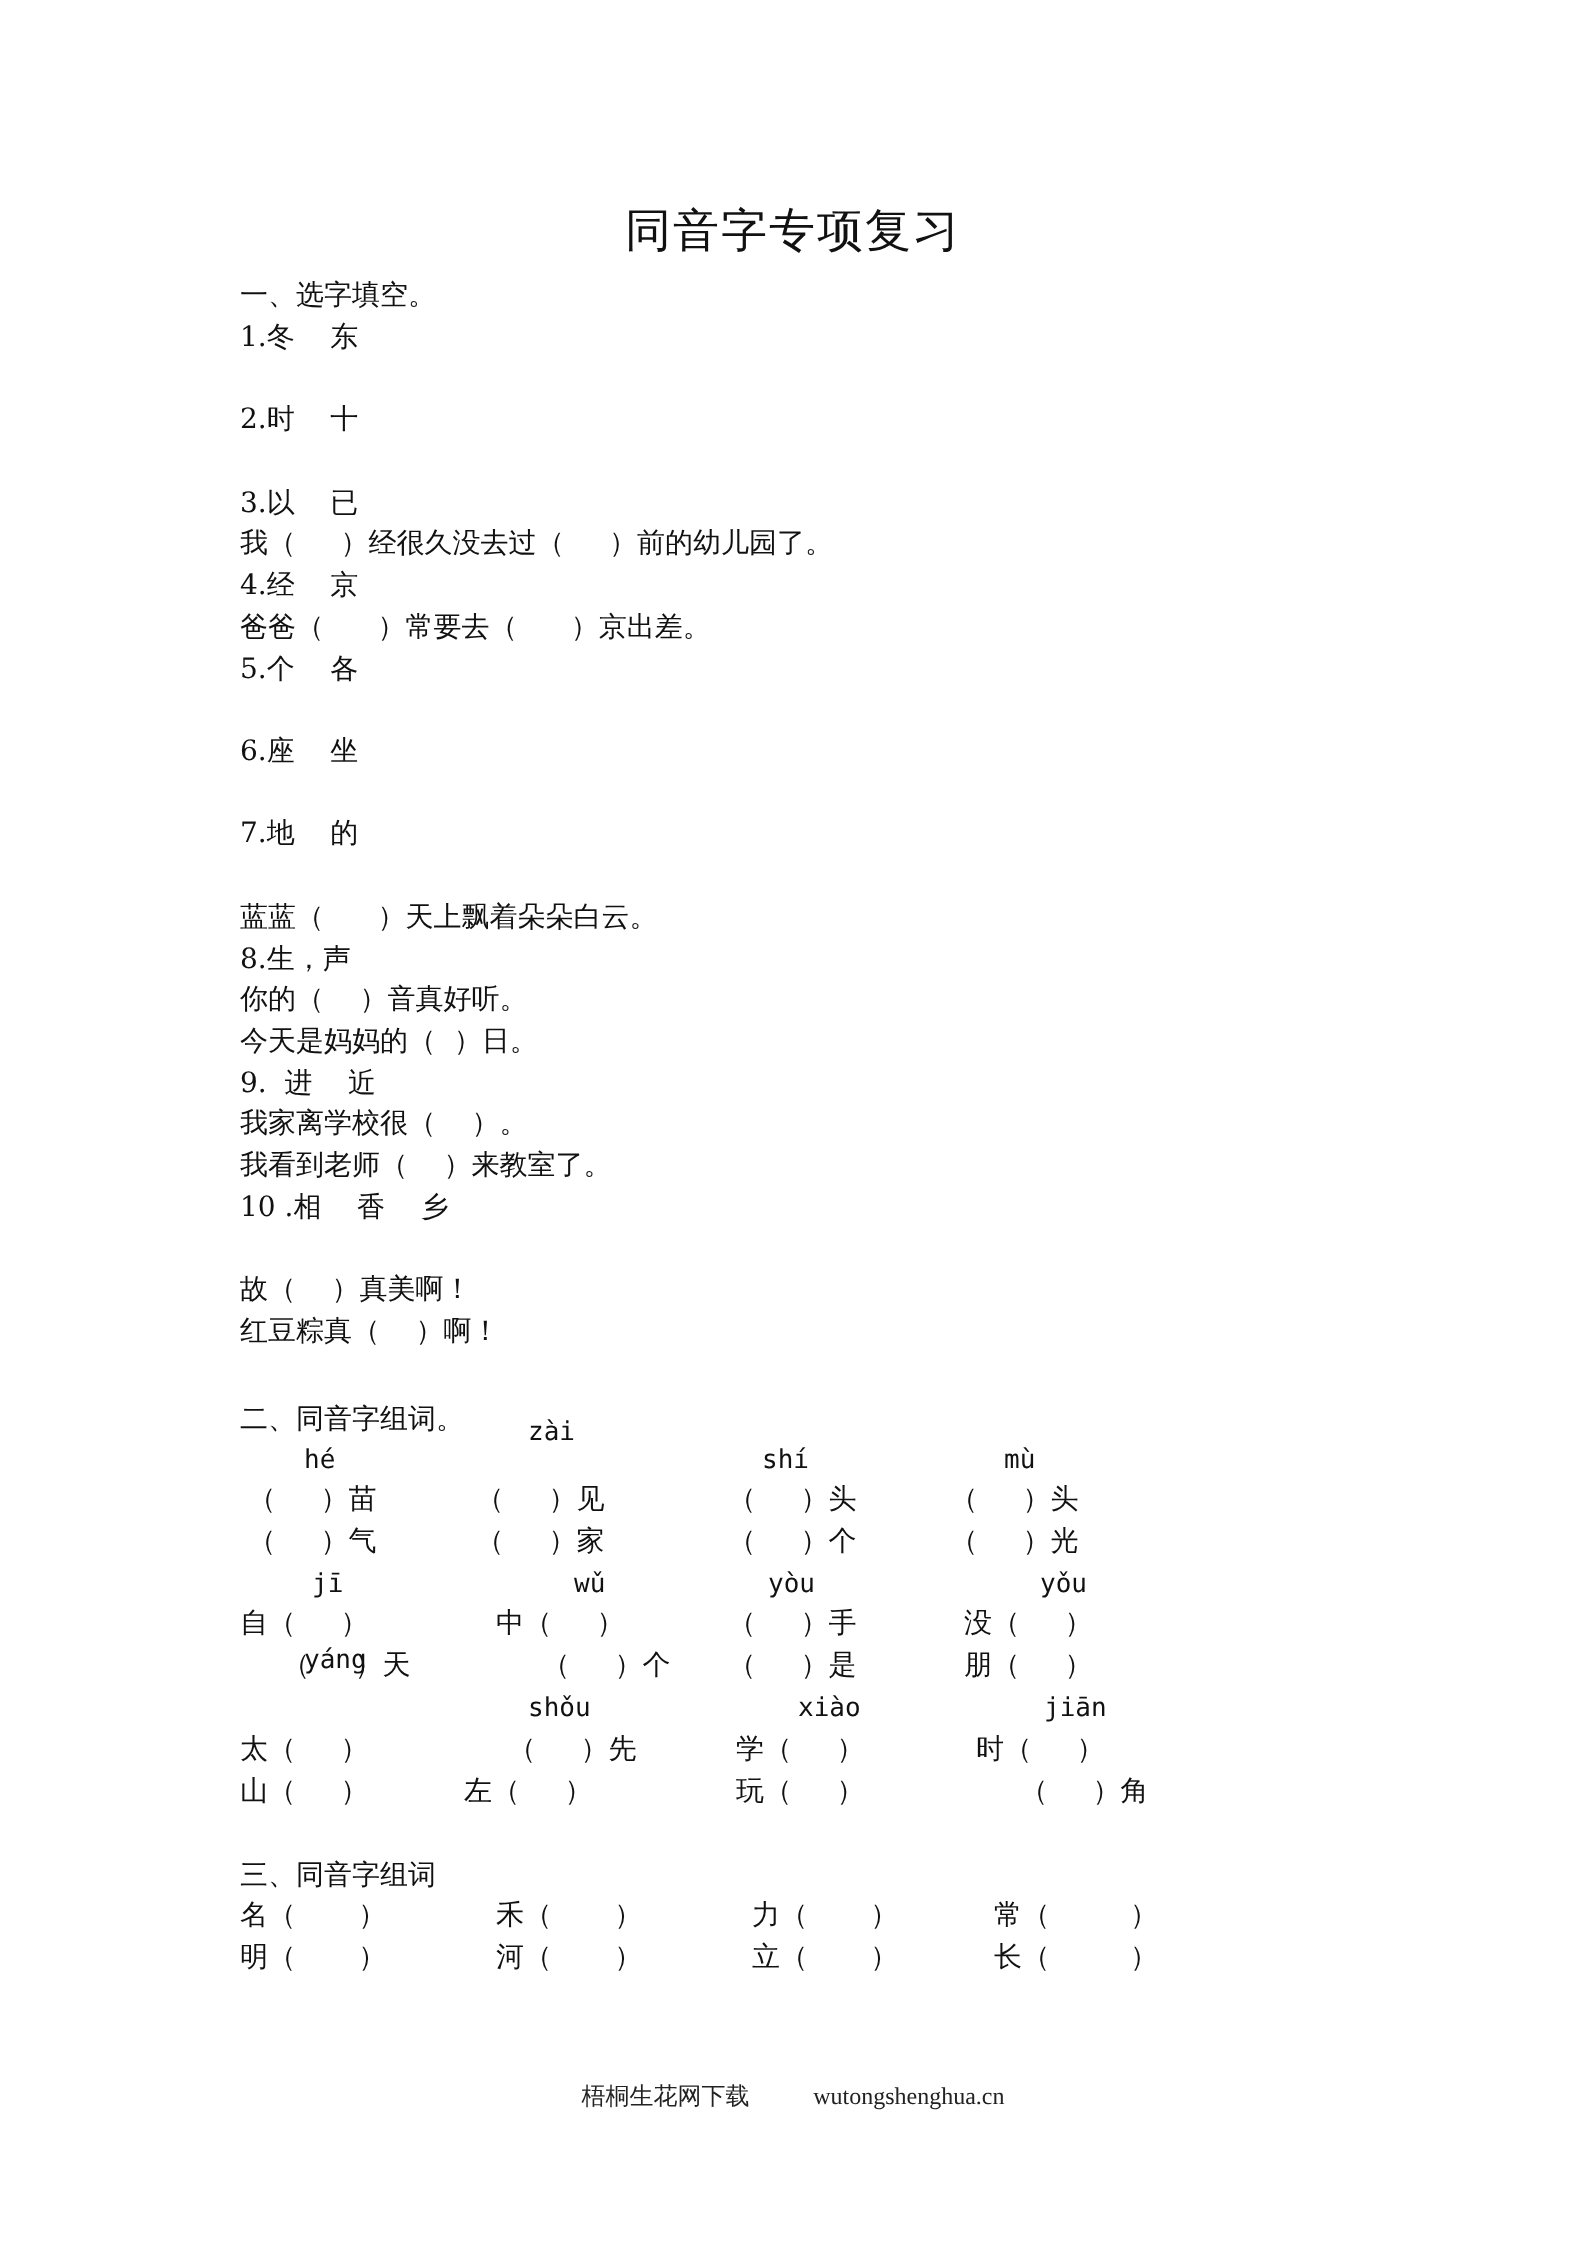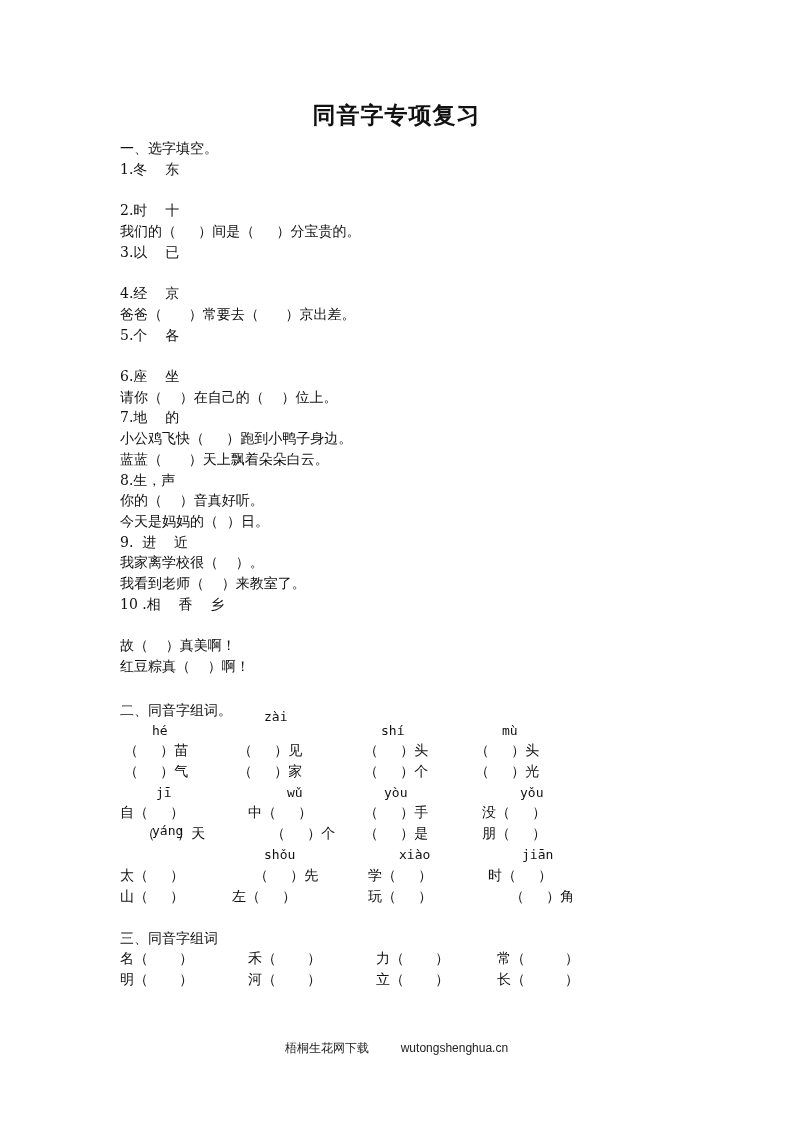--- a/index.html
+++ b/index.html
@@ -1,56 +1,54 @@
 <!DOCTYPE html>
 <html><head>
 <meta charset="utf-8">
 <style>
   html, body { margin: 0; padding: 0; background: #ffffff; }
   body { width: 793px; height: 1122px; position: relative; overflow: hidden;
          font-family: "DejaVu Serif", "Liberation Serif", serif; color: #111; }
   .page { position: absolute; left: 0; top: 0; width: 793px; height: 1122px; }
   .title { position: absolute; left: 0; width: 793px; top: 100px; text-align: center;
-           font-family: "DejaVu Sans", "Liberation Sans", sans-serif; font-weight: bold;
+           font-family: "DejaVu Sans", "Liberation Sans", sans-serif; font-weight: normal;
            font-size: 23px; letter-spacing: 1px; }
   .line { position: absolute; left: 120px; font-size: 14px; line-height: 20px; white-space: pre; }
   .cell { position: absolute; font-size: 14px; line-height: 20px; white-space: pre; }
   .py { position: absolute; font-size: 13px; line-height: 18px; white-space: pre;
         font-family: "DejaVu Sans Mono", "Liberation Mono", monospace; }
   .footer { position: absolute; top: 1040px; left: 0; width: 793px; text-align: center;
             font-size: 12px; color: #222; }
   .footer .cn { margin-right: 28px; font-family: "DejaVu Serif", serif; }
-  .footer .url { font-family: Liberation Sans, sans-serif; }
+  .footer .url { font-family: Liberation Serif, serif; }
 </style>
 </head>
 <body>
 
 <div class="page">
 
   <div class="title">同音字专项复习</div>
 
   <div class="line" style="top:138px">一、选字填空。</div>
 
   <div class="line" style="top:159px">1.冬    东</div>
 
   <div class="line" style="top:200px">2.时    十</div>
-  <div class="line" style="top:221px">我们的（     ）间是（     ）分宝贵的。</div>
 
   <div class="line" style="top:242px">3.以    已</div>
+  <div class="line" style="top:262px">我（     ）经很久没去过（     ）前的幼儿园了。</div>
 
   <div class="line" style="top:283px">4.经    京</div>
   <div class="line" style="top:304px">爸爸（      ）常要去（      ）京出差。</div>
 
   <div class="line" style="top:325px">5.个    各</div>
 
   <div class="line" style="top:366px">6.座    坐</div>
-  <div class="line" style="top:387px">请你（    ）在自己的（    ）位上。</div>
 
   <div class="line" style="top:407px">7.地    的</div>
-  <div class="line" style="top:428px">小公鸡飞快（     ）跑到小鸭子身边。</div>
   <div class="line" style="top:449px">蓝蓝（      ）天上飘着朵朵白云。</div>
 
   <div class="line" style="top:470px">8.生，声</div>
   <div class="line" style="top:490px">你的（    ）音真好听。</div>
   <div class="line" style="top:511px">今天是妈妈的（  ）日。</div>
 
   <div class="line" style="top:532px">9.  进    近</div>
   <div class="line" style="top:552px">我家离学校很（    ）。</div>
   <div class="line" style="top:573px">我看到老师（    ）来教室了。</div>
 

